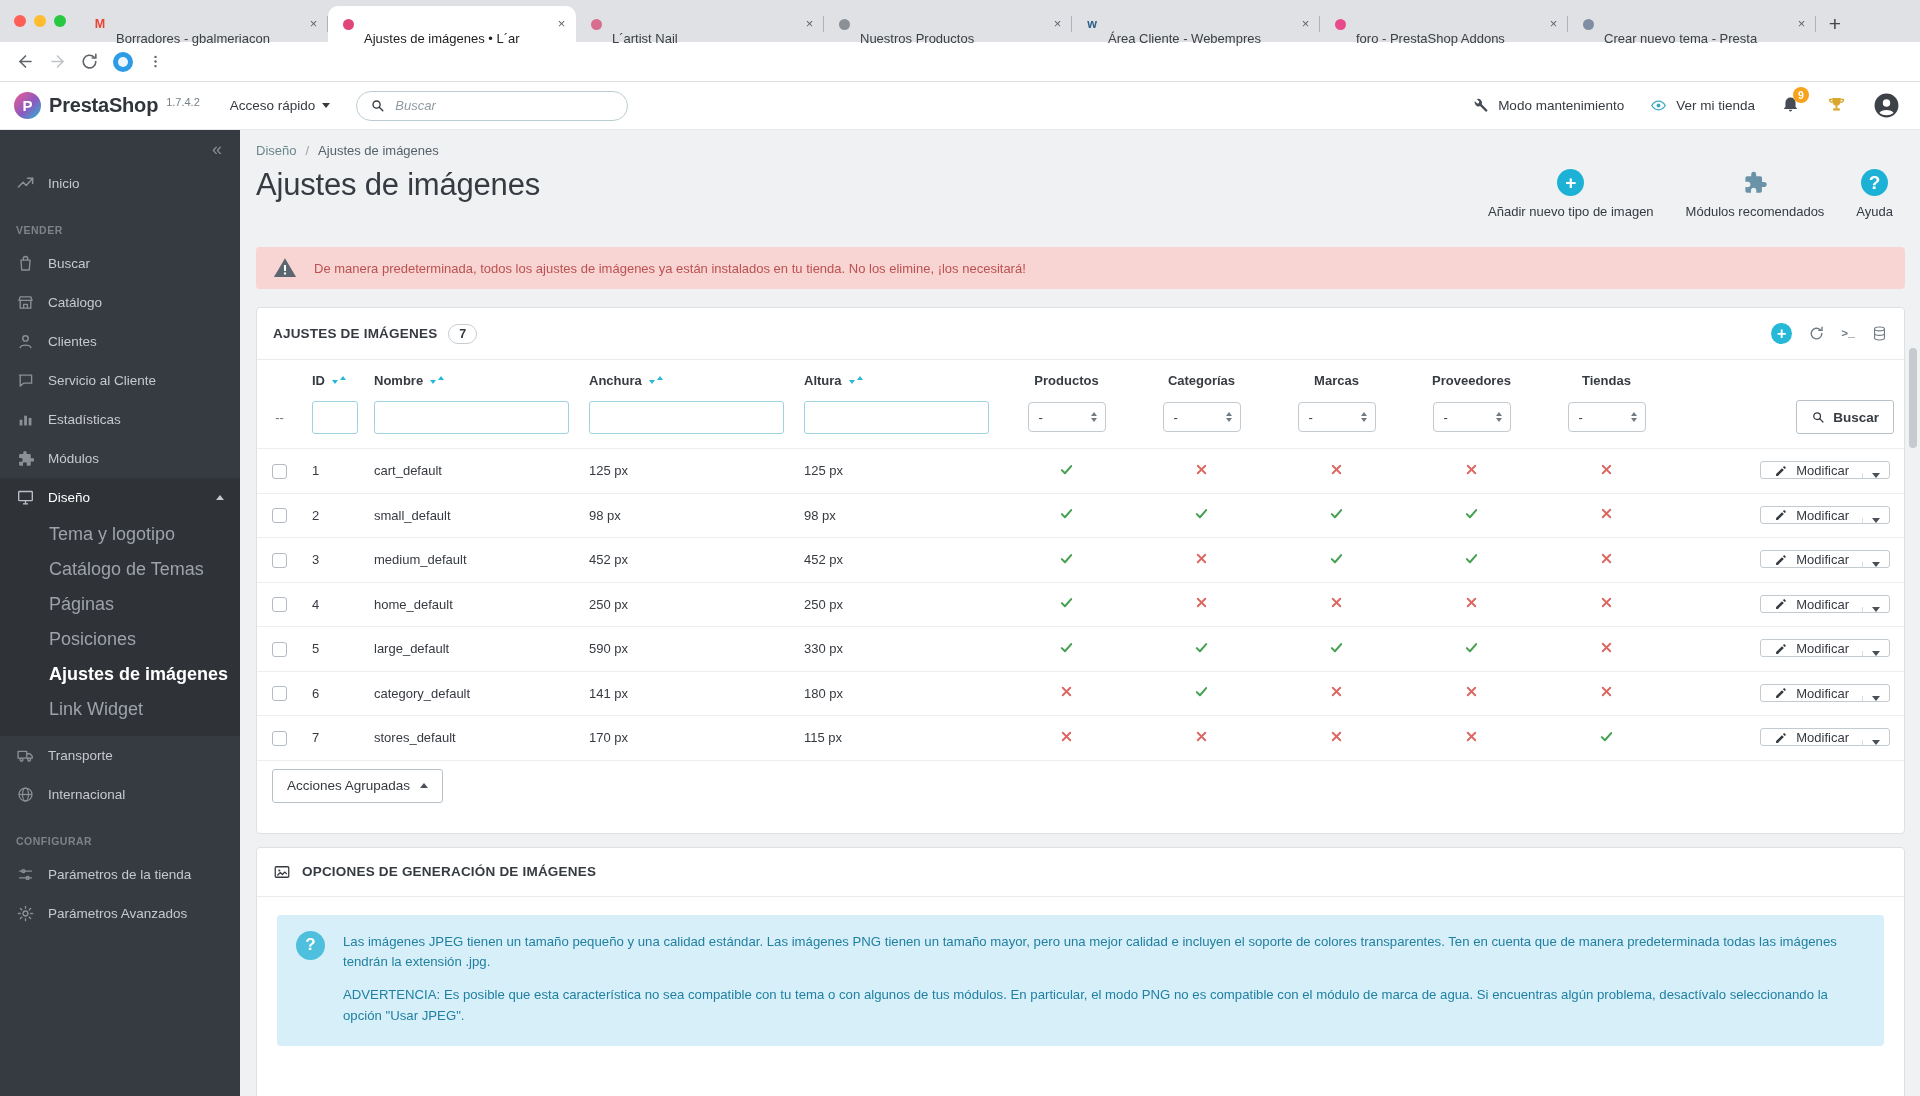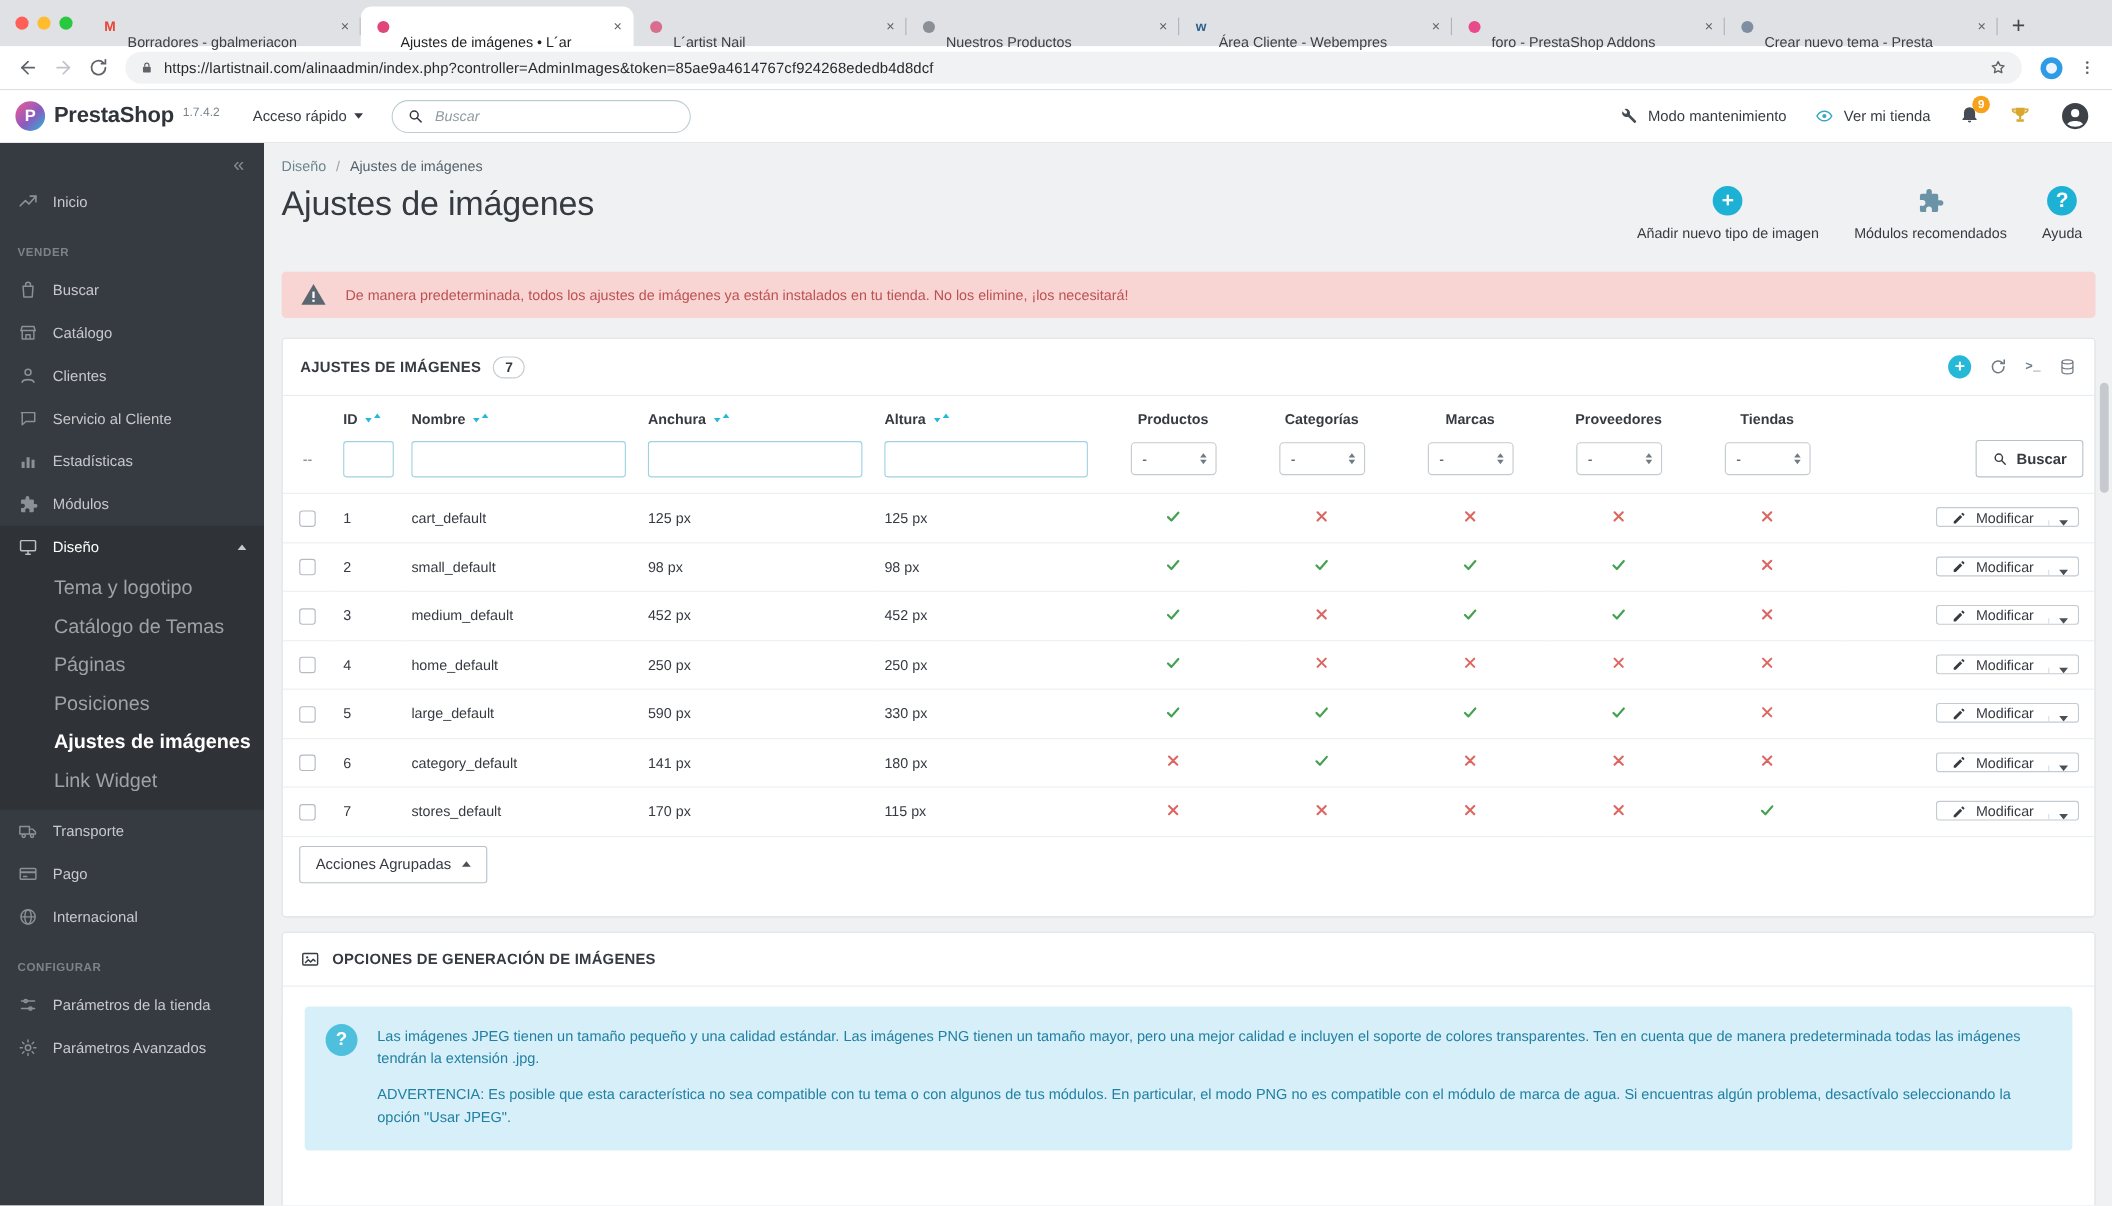--- a/index.html
+++ b/index.html
@@ -214,30 +214,20 @@
           <path d="M5 12h14"></path>
           <path d="M12 5l7 7-7 7"></path>
         </svg>
       </span>
     <span class="nav-btn">
         <svg viewBox="0 0 24 24" fill="none" stroke="currentColor" stroke-width="2" stroke-linecap="round">
           <path d="M20 12a8 8 0 11-2.3-5.6"></path>
           <path d="M20 3v4.5h-4.5"></path>
         </svg>
       </span>
-    <div class="omnibox">
-      <span class="lock"><svg viewBox="0 0 24 24" fill="none" stroke="currentColor" stroke-width="2">
-            <rect x="5.5" y="10.5" width="13" height="9.5" rx="1.3" fill="currentColor" stroke="none"></rect>
-            <path d="M8.5 10.5V8a3.5 3.5 0 017 0v2.5"></path>
-          </svg></span>
-      <span class="url-text">https://lartistnail.com/alinaadmin/index.php?controller=AdminImages&amp;token=85ae9a4614767cf924268ededb4d8dcf</span>
-      <span class="omni-star"><svg viewBox="0 0 24 24" fill="none" stroke="currentColor" stroke-width="1.8" stroke-linejoin="round">
-            <path d="M12 4.2l2.3 4.8 5.3.7-3.9 3.6 1 5.2L12 16l-4.7 2.5 1-5.2-3.9-3.6 5.3-.7z"></path>
-          </svg></span>
-    </div>
     <span class="ext-icon"></span>
     <span class="nav-btn kebab">
         <svg viewBox="0 0 24 24" fill="currentColor">
           <circle cx="12" cy="5.5" r="1.7"></circle>
           <circle cx="12" cy="12" r="1.7"></circle>
           <circle cx="12" cy="18.5" r="1.7"></circle>
         </svg>
       </span>
   </div>
 
@@ -396,30 +386,20 @@
           <div class="menu-item">
             <span class="menu-ico">
               <svg viewBox="0 0 24 24" fill="none" stroke="currentColor" stroke-width="1.7" stroke-linejoin="round">
                 <rect x="2.6" y="6.8" width="11" height="8.6"></rect>
                 <path d="M13.6 9.8h3.9l3 3.2v2.4h-6.9"></path>
                 <circle cx="7" cy="17.5" r="1.8"></circle>
                 <circle cx="16.6" cy="17.5" r="1.8"></circle>
               </svg>
             </span>
             <span>Transporte</span>
-          </div>
-          <div class="menu-item">
-            <span class="menu-ico">
-              <svg viewBox="0 0 24 24" fill="none" stroke="currentColor" stroke-width="1.7">
-                <rect x="3" y="5.8" width="18" height="12.4" rx="1.4"></rect>
-                <path d="M3 10h18" stroke-width="2.4"></path>
-                <path d="M6.2 15h5"></path>
-              </svg>
-            </span>
-            <span>Pago</span>
           </div>
           <div class="menu-item">
             <span class="menu-ico">
               <svg viewBox="0 0 24 24" fill="none" stroke="currentColor" stroke-width="1.6">
                 <circle cx="12" cy="12" r="8.2"></circle>
                 <path d="M3.8 12h16.4"></path>
                 <ellipse cx="12" cy="12" rx="3.7" ry="8.2"></ellipse>
               </svg>
             </span>
             <span>Internacional</span>

